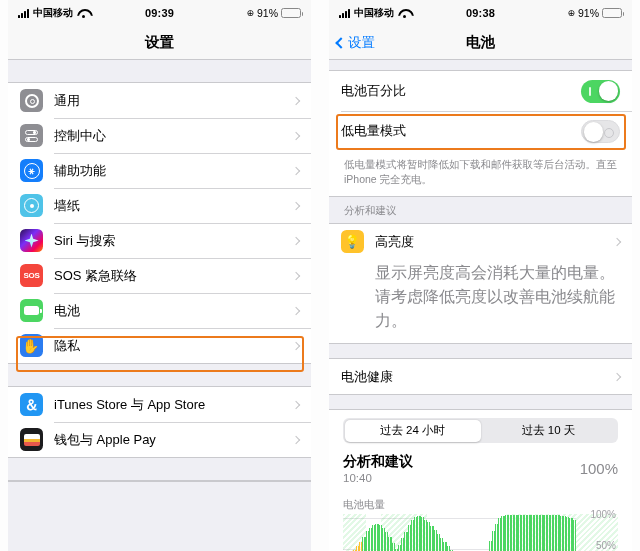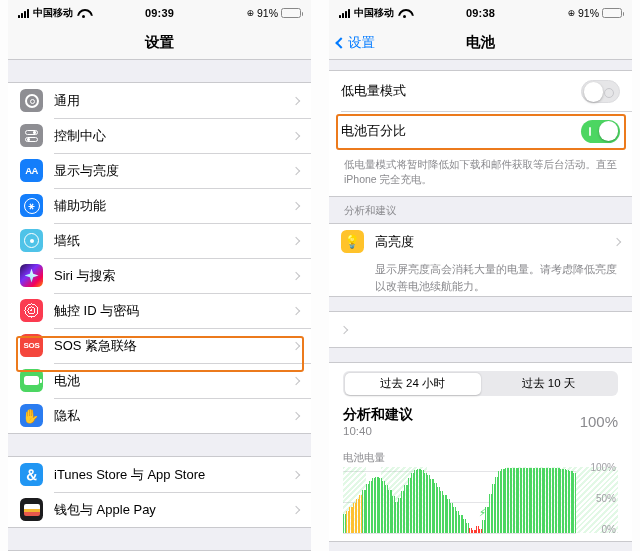--- a/index.html
+++ b/index.html
@@ -194,22 +194,22 @@
     font-size: 10.5px; color: #8a8a8e; line-height: 1.45;
     padding: 6px 15px 9px 15px; background: #fff;
   }
   .sechead {
     font-size: 10.5px; color: #8a8a8e;
     padding: 7px 15px 5px 15px; background: #efeff4;
   }
   .ic-bulb { background: #ffc32b; }
   .ic-bulb .b { font-size: 13px; line-height: 1; color: #fff; }
   .subtext {
-    font-size: 11px; color: #8a8a8e; line-height: 1.5;
-    padding: 2px 15px 2px 46px; background: #fff;
+    font-size: 16px; color: #8a8a8e; line-height: 1.5;
+    padding: 2px 15px 10px 46px; background: #fff;
   }
   
   .hl {
     position: absolute; border: 2.2px solid #ec7a1c;
     border-radius: 3px; pointer-events: none; z-index: 9;
   }
   
   .segwrap { background: #fff; padding: 8px 14px 6px 14px; }
   .seg {
     display: flex; height: 25px; border-radius: 6px;
@@ -292,50 +292,38 @@
         </div>
         <div class="row">
           <span class="ic ic-cc">
               <span class="s a"></span>
               <span class="s b"></span>
             </span>
           <span class="lbl">控制中心</span>
           <span class="chev"></span>
         </div>
         <div class="row">
-          <span class="ic ic-aa">AA</span>
-          <span class="lbl">显示与亮度</span>
-          <span class="chev"></span>
-        </div>
-        <div class="row">
           <span class="ic ic-acc">
               <span class="c">⚹</span>
             </span>
           <span class="lbl">辅助功能</span>
           <span class="chev"></span>
         </div>
         <div class="row">
           <span class="ic ic-wall">
               <span class="f"></span>
             </span>
           <span class="lbl">墙纸</span>
           <span class="chev"></span>
         </div>
         <div class="row">
           <span class="ic ic-siri">
               <span class="sw"></span>
             </span>
           <span class="lbl">Siri 与搜索</span>
-          <span class="chev"></span>
-        </div>
-        <div class="row">
-          <span class="ic ic-touch">
-              <span class="fp"></span>
-            </span>
-          <span class="lbl">触控 ID 与密码</span>
           <span class="chev"></span>
         </div>
         <div class="row">
           <span class="ic ic-sos">SOS</span>
           <span class="lbl">SOS 紧急联络</span>
           <span class="chev"></span>
         </div>
         <div class="row">
           <span class="ic ic-bat">
               <span class="bb"></span>
@@ -408,51 +396,52 @@
         <span>设置</span>
       </span>
       <span class="nav-title">电池</span>
     </div>
 
     <div class="scroll">
       <div class="gap xs"></div>
 
       <div class="group">
         <div class="row sw plain">
+          <span class="lbl">电池百分比</span>
+          <span class="switch on">
+              <span class="knob"></span>
+            </span>
+        </div>
+        <div class="row sw plain">
           <span class="lbl">低电量模式</span>
           <span class="switch off">
               <span class="knob"></span>
             </span>
         </div>
-        <div class="row sw plain">
-          <span class="lbl">电池百分比</span>
-          <span class="switch on">
-              <span class="knob"></span>
-            </span>
-        </div>
         <div class="footnote">低电量模式将暂时降低如下载和邮件获取等后台活动。直至 iPhone 完全充电。</div>
       </div>
 
       <div class="sechead">分析和建议</div>
 
       <div class="group">
         <div class="row plain">
           <span class="ic ic-bulb">
               <span class="b">💡</span>
             </span>
           <span class="lbl">高亮度</span>
           <span class="chev"></span>
         </div>
         <div class="subtext">显示屏亮度高会消耗大量的电量。请考虑降低亮度以改善电池续航能力。</div>
       </div>
 
       <div class="gap sm"></div>
 
       <div class="group">
         <div class="row plain">
+          <span class="lbl">电池健康</span>
           <span class="chev"></span>
         </div>
       </div>
 
       <div class="gap sm"></div>
 
       <div class="group">
         <div class="segwrap">
           <div class="seg">
             <div class="s active">过去 24 小时</div>

